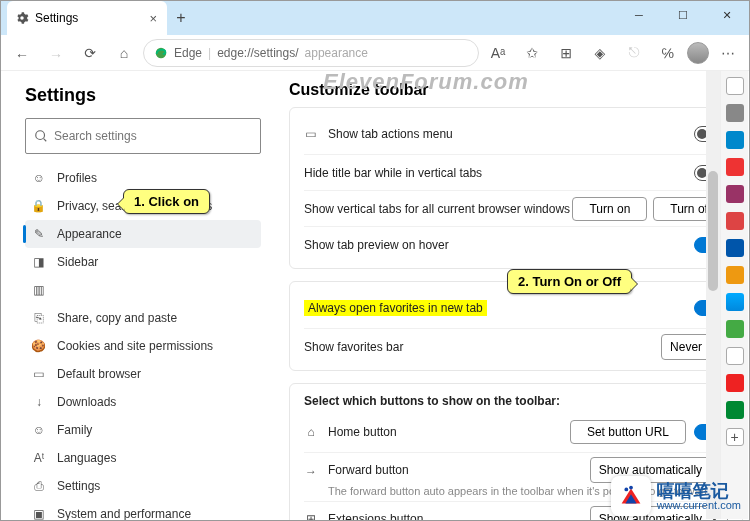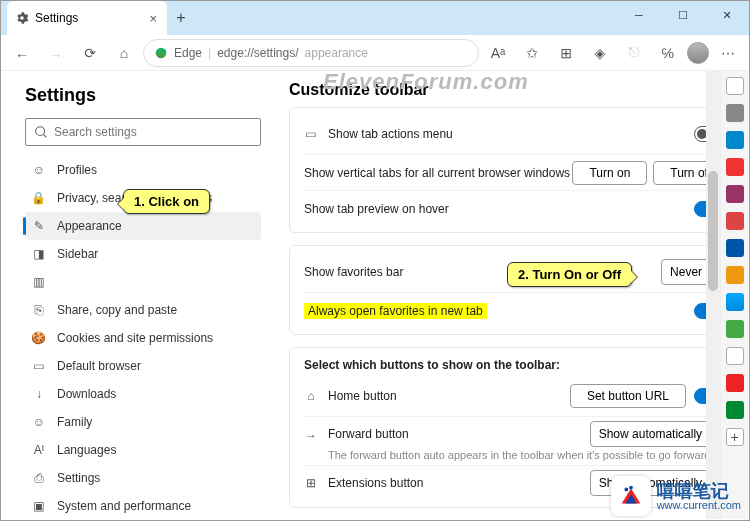--- a/index.html
+++ b/index.html
@@ -21,21 +21,21 @@
   .url { flex: 1; height: 28px; border: 1px solid #ddd; border-radius: 14px; display: flex; align-items: center; padding: 0 10px; color: #777; gap: 6px; }
   .url .host { color: #666; text-align: center; }
   .url .path { color: #aaa; }
   .sep { color: #ccc; }
   .avatar { width: 22px; height: 22px; border-radius: 50%; background: linear-gradient(#bbb,#888); border:1px solid #999; }
 
   
   .main { display: flex; height: 451px; }
   .leftpane { width: 270px; padding: 14px 10px 10px 24px; overflow: hidden; }
   .leftpane h1 { font-size: 18px; font-weight: 600; margin-bottom: 12px; }
-  .search { display: flex; align-items: center; border: 1px solid #888; height: 28px; padding: 0 8px; gap: 6px; color: #666; border-radius: 2px; }
+  .search { display: flex; align-items: center; border: 1px solid #888; height: 36px; padding: 0 8px; gap: 6px; color: #666; border-radius: 2px; }
   .search input { border: none; outline: none; flex: 1; font-size: 12px; color: #333; }
   .navlist { margin-top: 10px; }
   .navitem { display: flex; align-items: center; height: 28px; padding-left: 6px; gap: 10px; color: #333; border-radius: 4px; position: relative; }
   .navitem .ic { width: 16px; display: flex; justify-content: center; color: #555; }
   .navitem.selected { background: #eef0f2; }
   .navitem.selected::before { content:""; position:absolute; left:-2px; top:5px; bottom:5px; width:3px; background:#0078d4; border-radius:2px; }
 
   .rightpane { flex: 1; position: relative; padding: 10px 6px 0 18px; overflow: hidden; }
   .rightpane h2 { font-size: 16px; font-weight: 600; margin-bottom: 8px; }
   .card { border: 1px solid #e6e6e6; border-radius: 6px; padding: 10px 14px; margin-bottom: 12px; }
@@ -57,21 +57,21 @@
   .select { border:1px solid #999; border-radius:4px; height:26px; padding:0 8px; font-size:12px; display:flex; align-items:center; gap:8px; background:#fff; }
   .select .chev { font-size:9px; color:#444; }
 
   .hl { background: #ffff00; padding: 1px 4px; }
 
   
   .callout { position:absolute; background:#ffff80; border:1px solid #333; border-radius:6px; padding:4px 10px; font-size:13px; font-weight:600; box-shadow:1px 1px 2px rgba(0,0,0,.3); z-index:50; white-space:nowrap; }
   .callout.c1 { top: 101px; left: 120px; }
   .callout.c1::before { content:""; position:absolute; left:-14px; top:7px; border:7px solid transparent; border-right-color:#333; }
   .callout.c1::after { content:""; position:absolute; left:-12px; top:8px; border:6px solid transparent; border-right-color:#ffff80; }
-  .callout.c2 { top: 191px; left: 236px; }
+  .callout.c2 { top: 198px; left: 236px; }
   .callout.c2::before { content:""; position:absolute; right:-14px; top:7px; border:7px solid transparent; border-left-color:#333; }
   .callout.c2::after { content:""; position:absolute; right:-12px; top:8px; border:6px solid transparent; border-left-color:#ffff80; }
 
   
   .vsidebar { position:absolute; right:1px; top:70px; bottom:1px; width:28px; background:#f5f5f5; display:flex; flex-direction:column; align-items:center; gap:9px; padding-top:6px; border-left:1px solid #eee; }
   .vic { width:18px; height:18px; border-radius:3px; }
   .scrolltrack { position:absolute; right:29px; top:70px; bottom:1px; width:14px; background:#f0f0f0; }
   .scrollthumb { position:absolute; right:2px; top:100px; width:10px; height:120px; background:#c4c4c4; border-radius:5px; }
 
   
@@ -205,45 +205,49 @@
 
     <div class="card">
       <div class="row">
         <span class="rowlabel">
             <span class="rowicon">▭</span>
             <span>Show tab actions menu</span>
           </span>
         <div class="toggle off"></div>
       </div>
       <div class="row">
+        <span class="rowlabel">Hide title bar while in vertical tabs</span>
+        <div class="toggle off"></div>
+      </div>
+      <div class="row">
         <span class="rowlabel">Show vertical tabs for all current browser windows</span>
         <div class="chipbtns">
           <div class="chipbtn">Turn on</div>
           <div class="chipbtn">Turn off</div>
         </div>
       </div>
       <div class="row">
         <span class="rowlabel">Show tab preview on hover</span>
         <div class="toggle on"></div>
       </div>
     </div>
 
     <div class="card">
+      <div class="row">
+        <span class="rowlabel">
+            <span class="hl">Always open favorites in new tab</span>
+          </span>
+        <div class="toggle on"></div>
+      </div>
       <div class="row">
         <span class="rowlabel">Show favorites bar</span>
         <div class="select">
             <span>Never</span>
             <span class="chev">▼</span>
           </div>
-      </div>
-      <div class="row">
-        <span class="rowlabel">
-            <span class="hl">Always open favorites in new tab</span>
-          </span>
-        <div class="toggle on"></div>
       </div>
     </div>
 
     <div class="card">
       <div class="rowlabel" style="font-weight:600; margin-bottom:8px;">Select which buttons to show on the toolbar:</div>
       <div class="row">
         <span class="rowlabel">
             <span class="rowicon">⌂</span>
             <span>Home button</span>
           </span>

